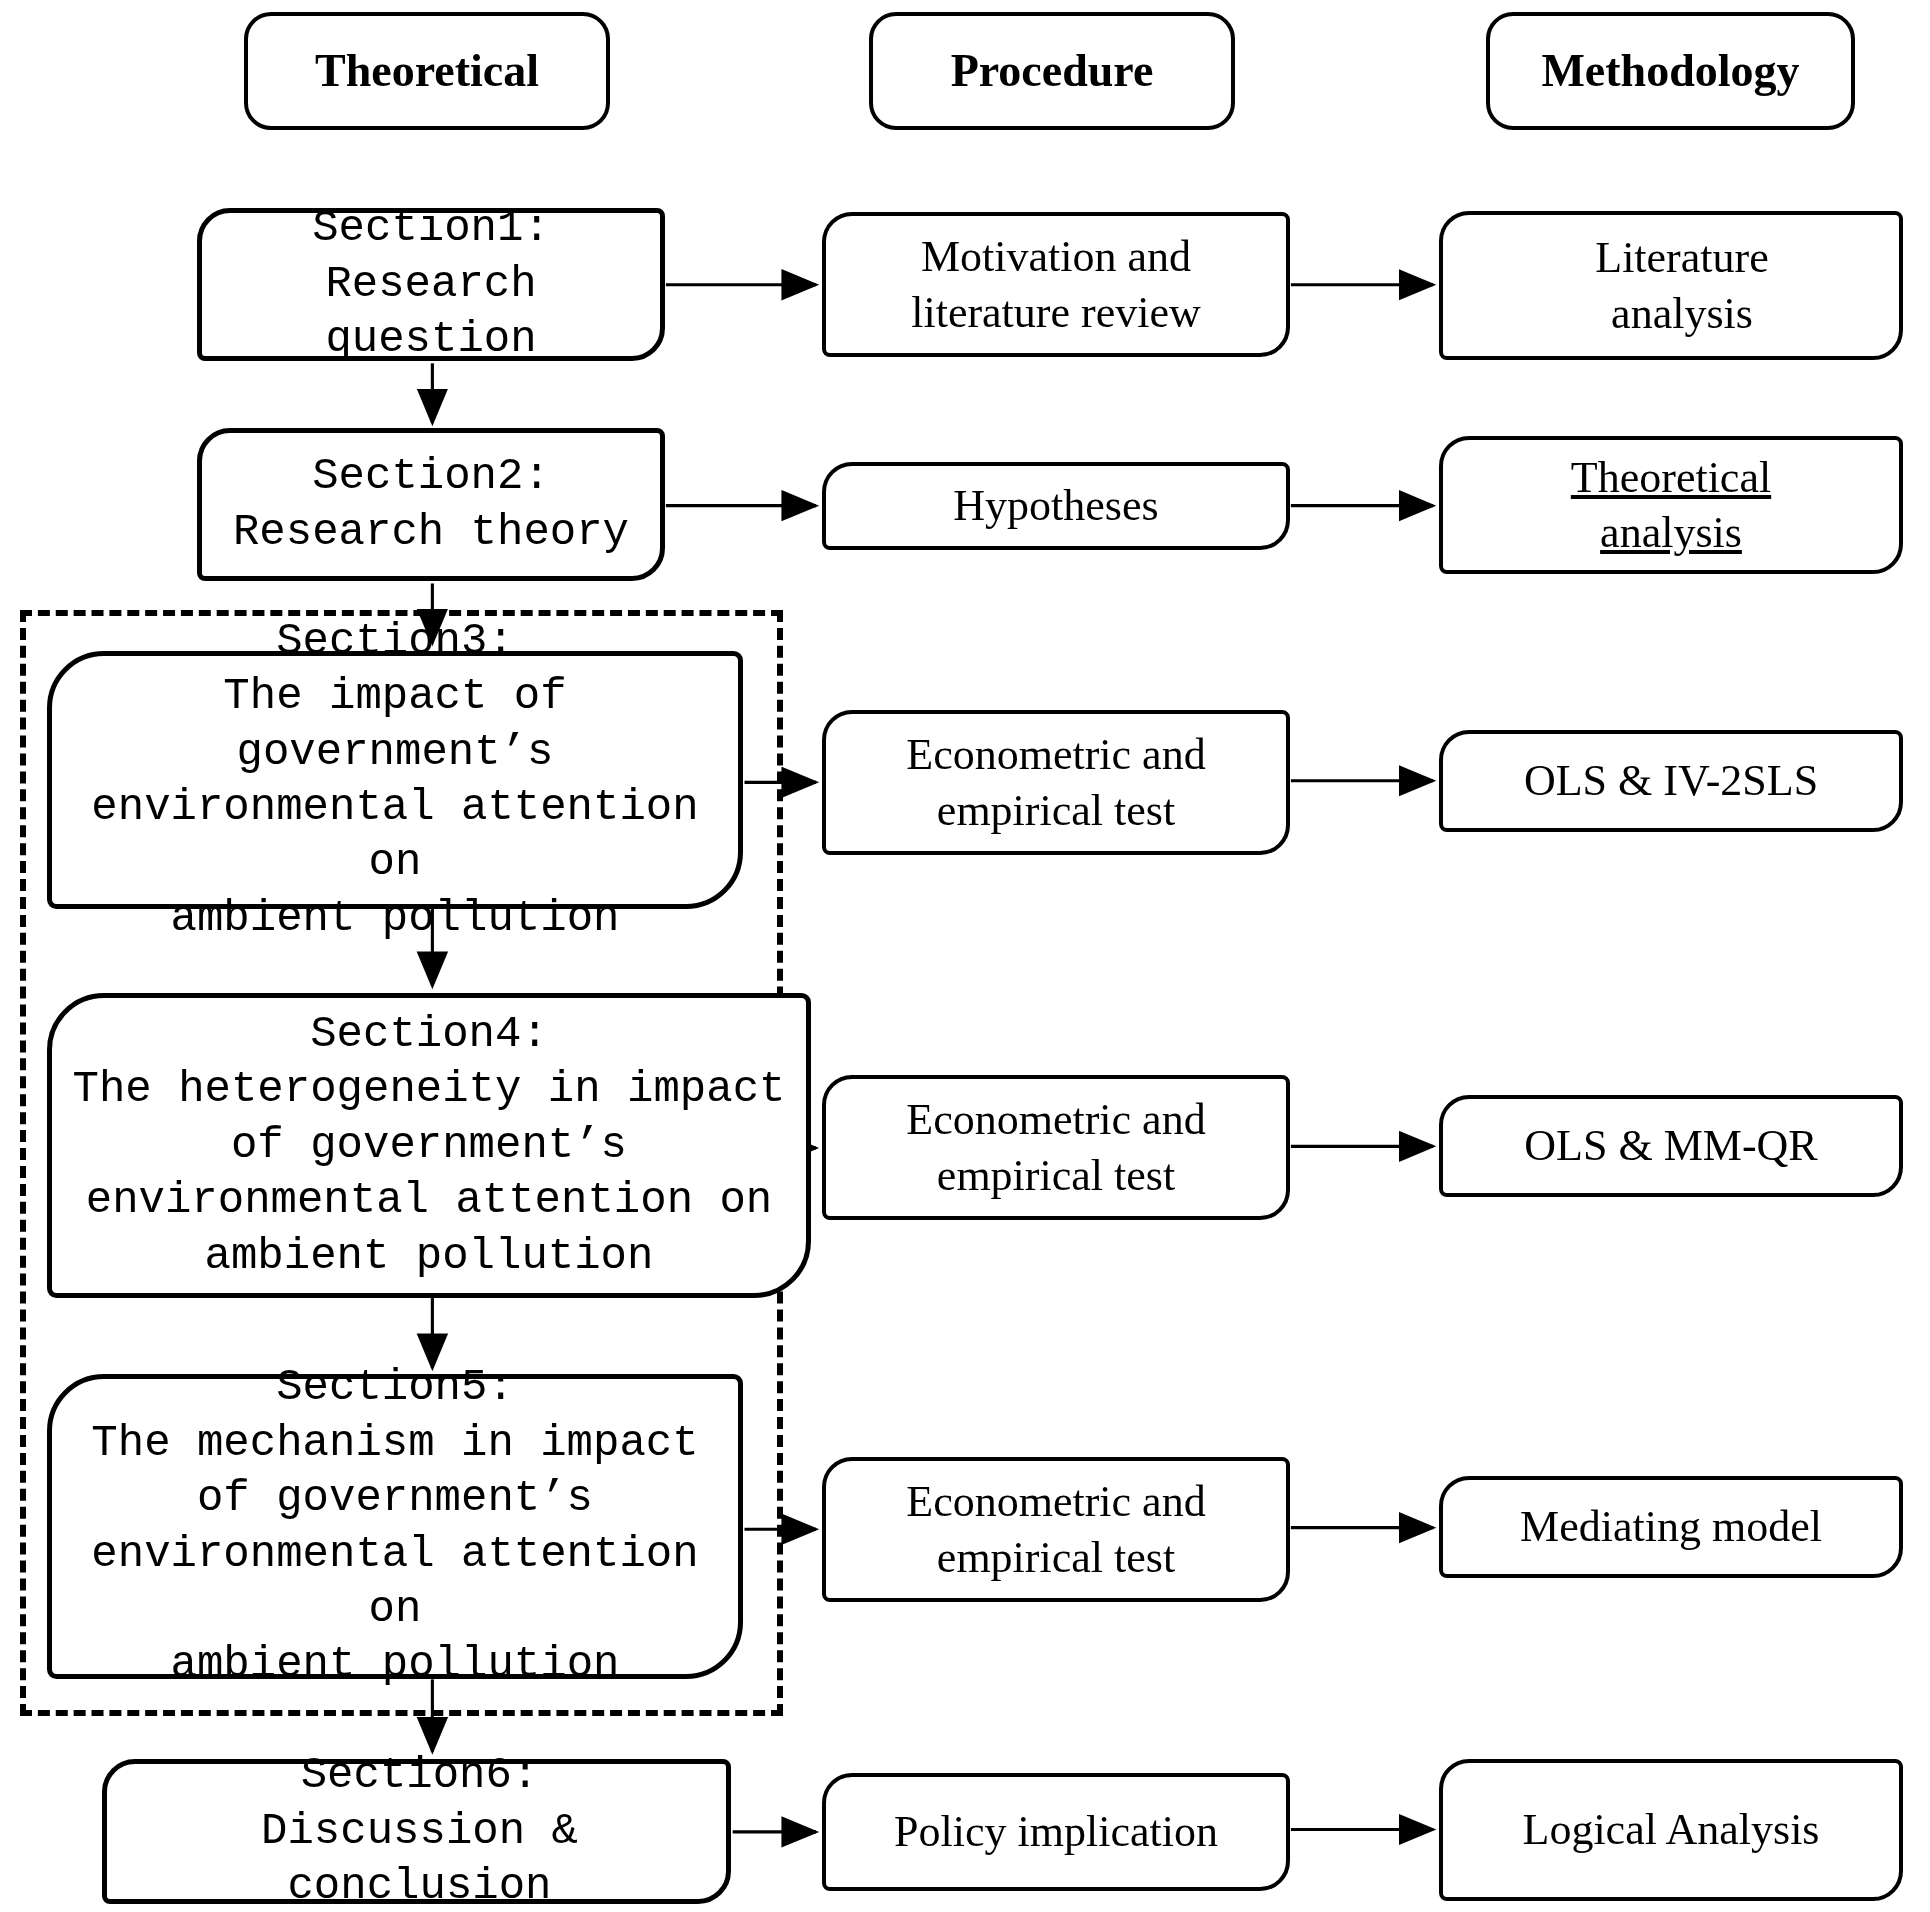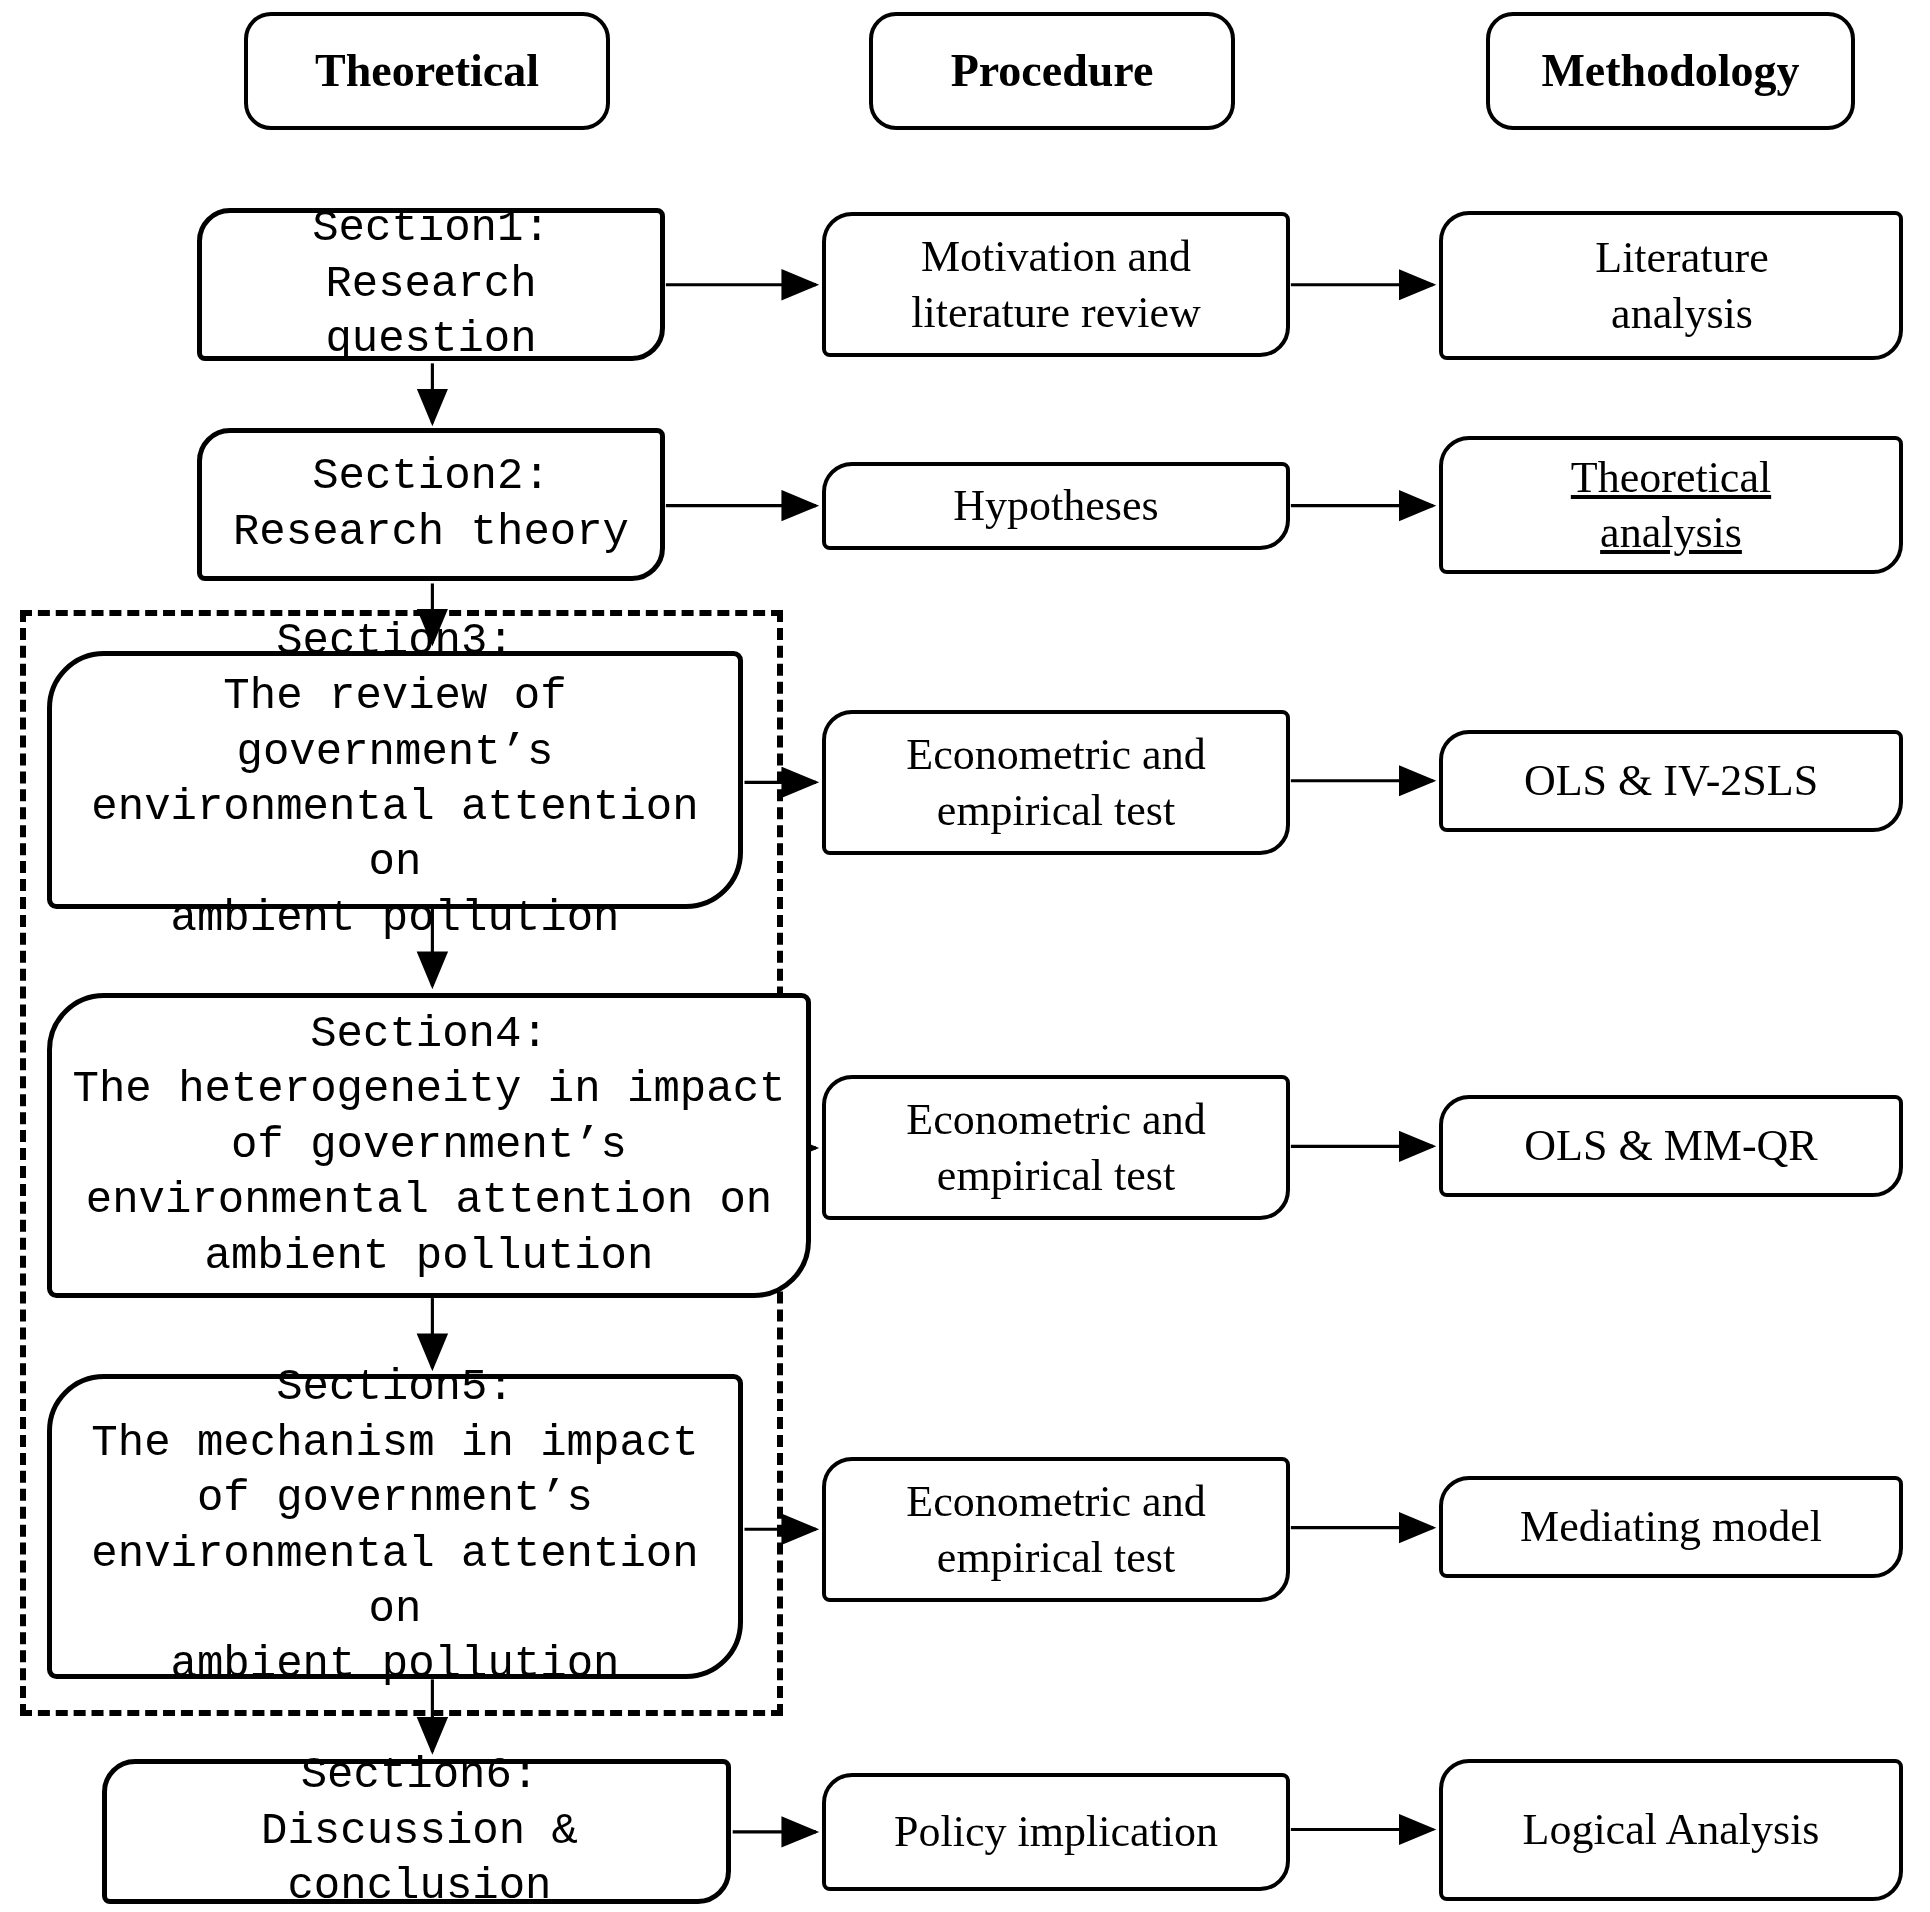--- a/index.html
+++ b/index.html
@@ -108,21 +108,21 @@
   <div class="box proc" style="left:1439px; top:211px; width:464px; height:149px;padding-left:36px;">Literature
 analysis</div>
 
   <div class="box sec" style="left:197px; top:428px; width:468px; height:153px;">Section2:
 Research theory</div>
   <div class="box proc" style="left:822px; top:462px; width:468px; height:88px;">Hypotheses</div>
   <div class="box proc" style="left:1439px; top:436px; width:464px; height:138px;text-decoration:underline;">Theoretical
 analysis</div>
 
   <div class="box sec big" style="left:47px; top:651px; width:696px; height:258px;">Section3:
-The review of government’s
+The impact of government’s
 environmental attention on
 ambient pollution</div>
   <div class="box proc" style="left:822px; top:710px; width:468px; height:145px;">Econometric and
 empirical test</div>
   <div class="box proc" style="left:1439px; top:730px; width:464px; height:102px;">OLS &amp; IV-2SLS</div>
 
   <div class="box sec big" style="left:47px; top:993px; width:764px; height:305px;">Section4:
 The heterogeneity in impact
 of government’s
 environmental attention on

